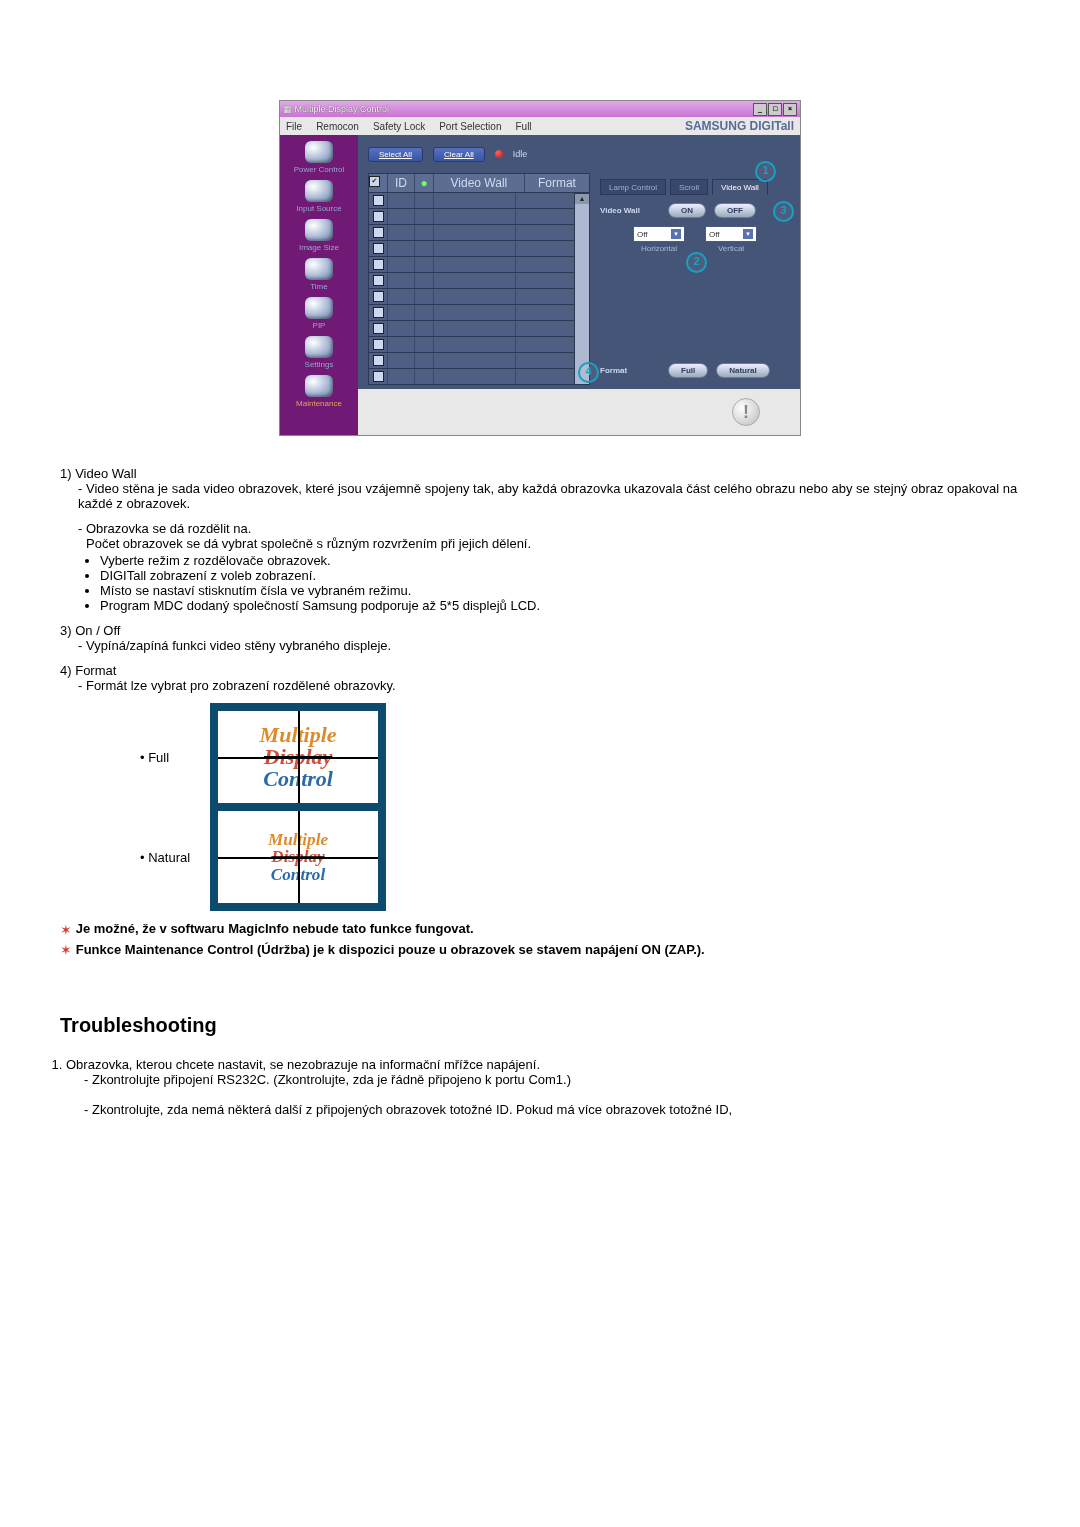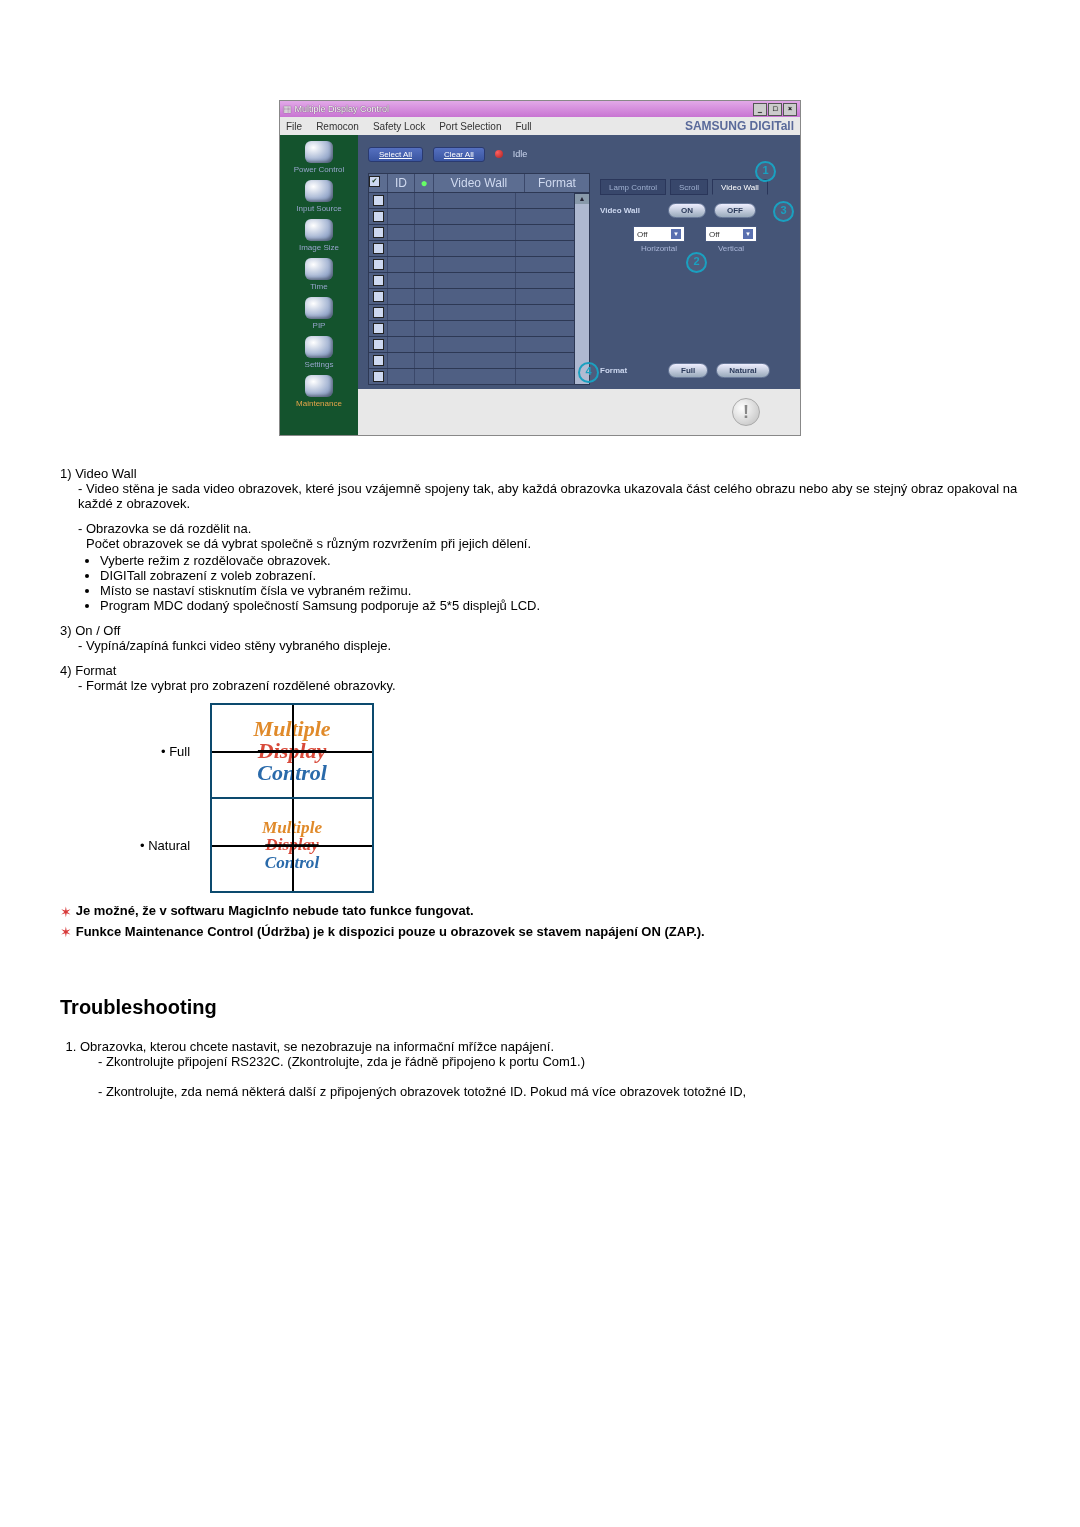--- a/index.html
+++ b/index.html
@@ -45,21 +45,21 @@
     gap: 14px;
     justify-content: space-between;
   }
   .menubar .menus { display: flex; gap: 14px; }
   .app-body {
     display: flex;
     background: #455577;
   }
   .sidebar {
     width: 78px;
-    background: #14532d;
+    background: #701a75;
     padding: 6px 0;
   }
   .side-item {
     display: flex;
     flex-direction: column;
     align-items: center;
     margin-bottom: 6px;
     color: #97a5cc;
     font-size: 8px;
   }
@@ -170,37 +170,37 @@
   }
 
   
   .doc-list { margin-top: 10px; }
   .doc-list .num-item { margin-bottom: 10px; }
   .doc-list .ni-head { }
   .doc-list .sub { margin-left: 18px; }
   .bullet-list { margin: 2px 0 2px 26px; padding: 0; }
   .bullet-list li { list-style: disc; margin-left: 14px; }
   .fmt-table { margin: 10px 0 10px 60px; border-collapse: collapse; }
-  .fmt-table td.lbl { padding: 30px 20px; vertical-align: middle; text-align: right; }
-  .fmt-table td.img-cell { border: 2px solid #0c4a6e; padding: 0; width: 160px; }
+  .fmt-table td.lbl { padding: 30px 20px; vertical-align: middle; }
+  .fmt-table td.img-cell { border: 8px solid #0c4a6e; padding: 0; width: 160px; }
   .mdc-box { width: 160px; height: 92px; position: relative; }
   .mdc-grid-overlay { position: absolute; inset: 0; }
   .mdc-grid-overlay .vline { position: absolute; top: 0; bottom: 0; width: 2px; background: #000; left: 50%; }
   .mdc-grid-overlay .hline { position: absolute; left: 0; right: 0; height: 2px; background: #000; top: 50%; }
   .mdc-text { position: absolute; inset: 0; display: flex; flex-direction: column; align-items: center; justify-content: center; font-family: Georgia, serif; font-style: italic; font-weight: bold; }
   .mdc-text .l1 { color: #e08a2a; font-size: 22px; line-height: 1; }
   .mdc-text .l2 { color: #d84a3a; font-size: 22px; line-height: 1; }
   .mdc-text .l2.strike { text-decoration: line-through; text-decoration-color: #000; text-decoration-thickness: 2px; }
   .mdc-text .l3 { color: #2a6aaa; font-size: 22px; line-height: 1; }
   .mdc-natural .mdc-text { transform: scale(0.78); }
   .note { margin: 4px 0 2px 0; }
   .note .star { color: #d83a3a; font-size: 14px; vertical-align: middle; margin-right: 4px; }
   .note b { font-weight: bold; }
   h2.trouble { font-size: 20px; font-weight: bold; margin: 56px 0 20px 0; }
-  .ts ol { margin: 0 0 0 20px; padding: 0; }
+  .ts ol { margin: 0 0 0 6px; padding: 0; }
   .ts li { margin-bottom: 6px; }
   .ts .dash { margin-left: 18px; }
 </style>
 </head>
 <body>
 
 <div class="app-window">
   <div class="titlebar">
     <div class="left">
       <span>▦</span>

